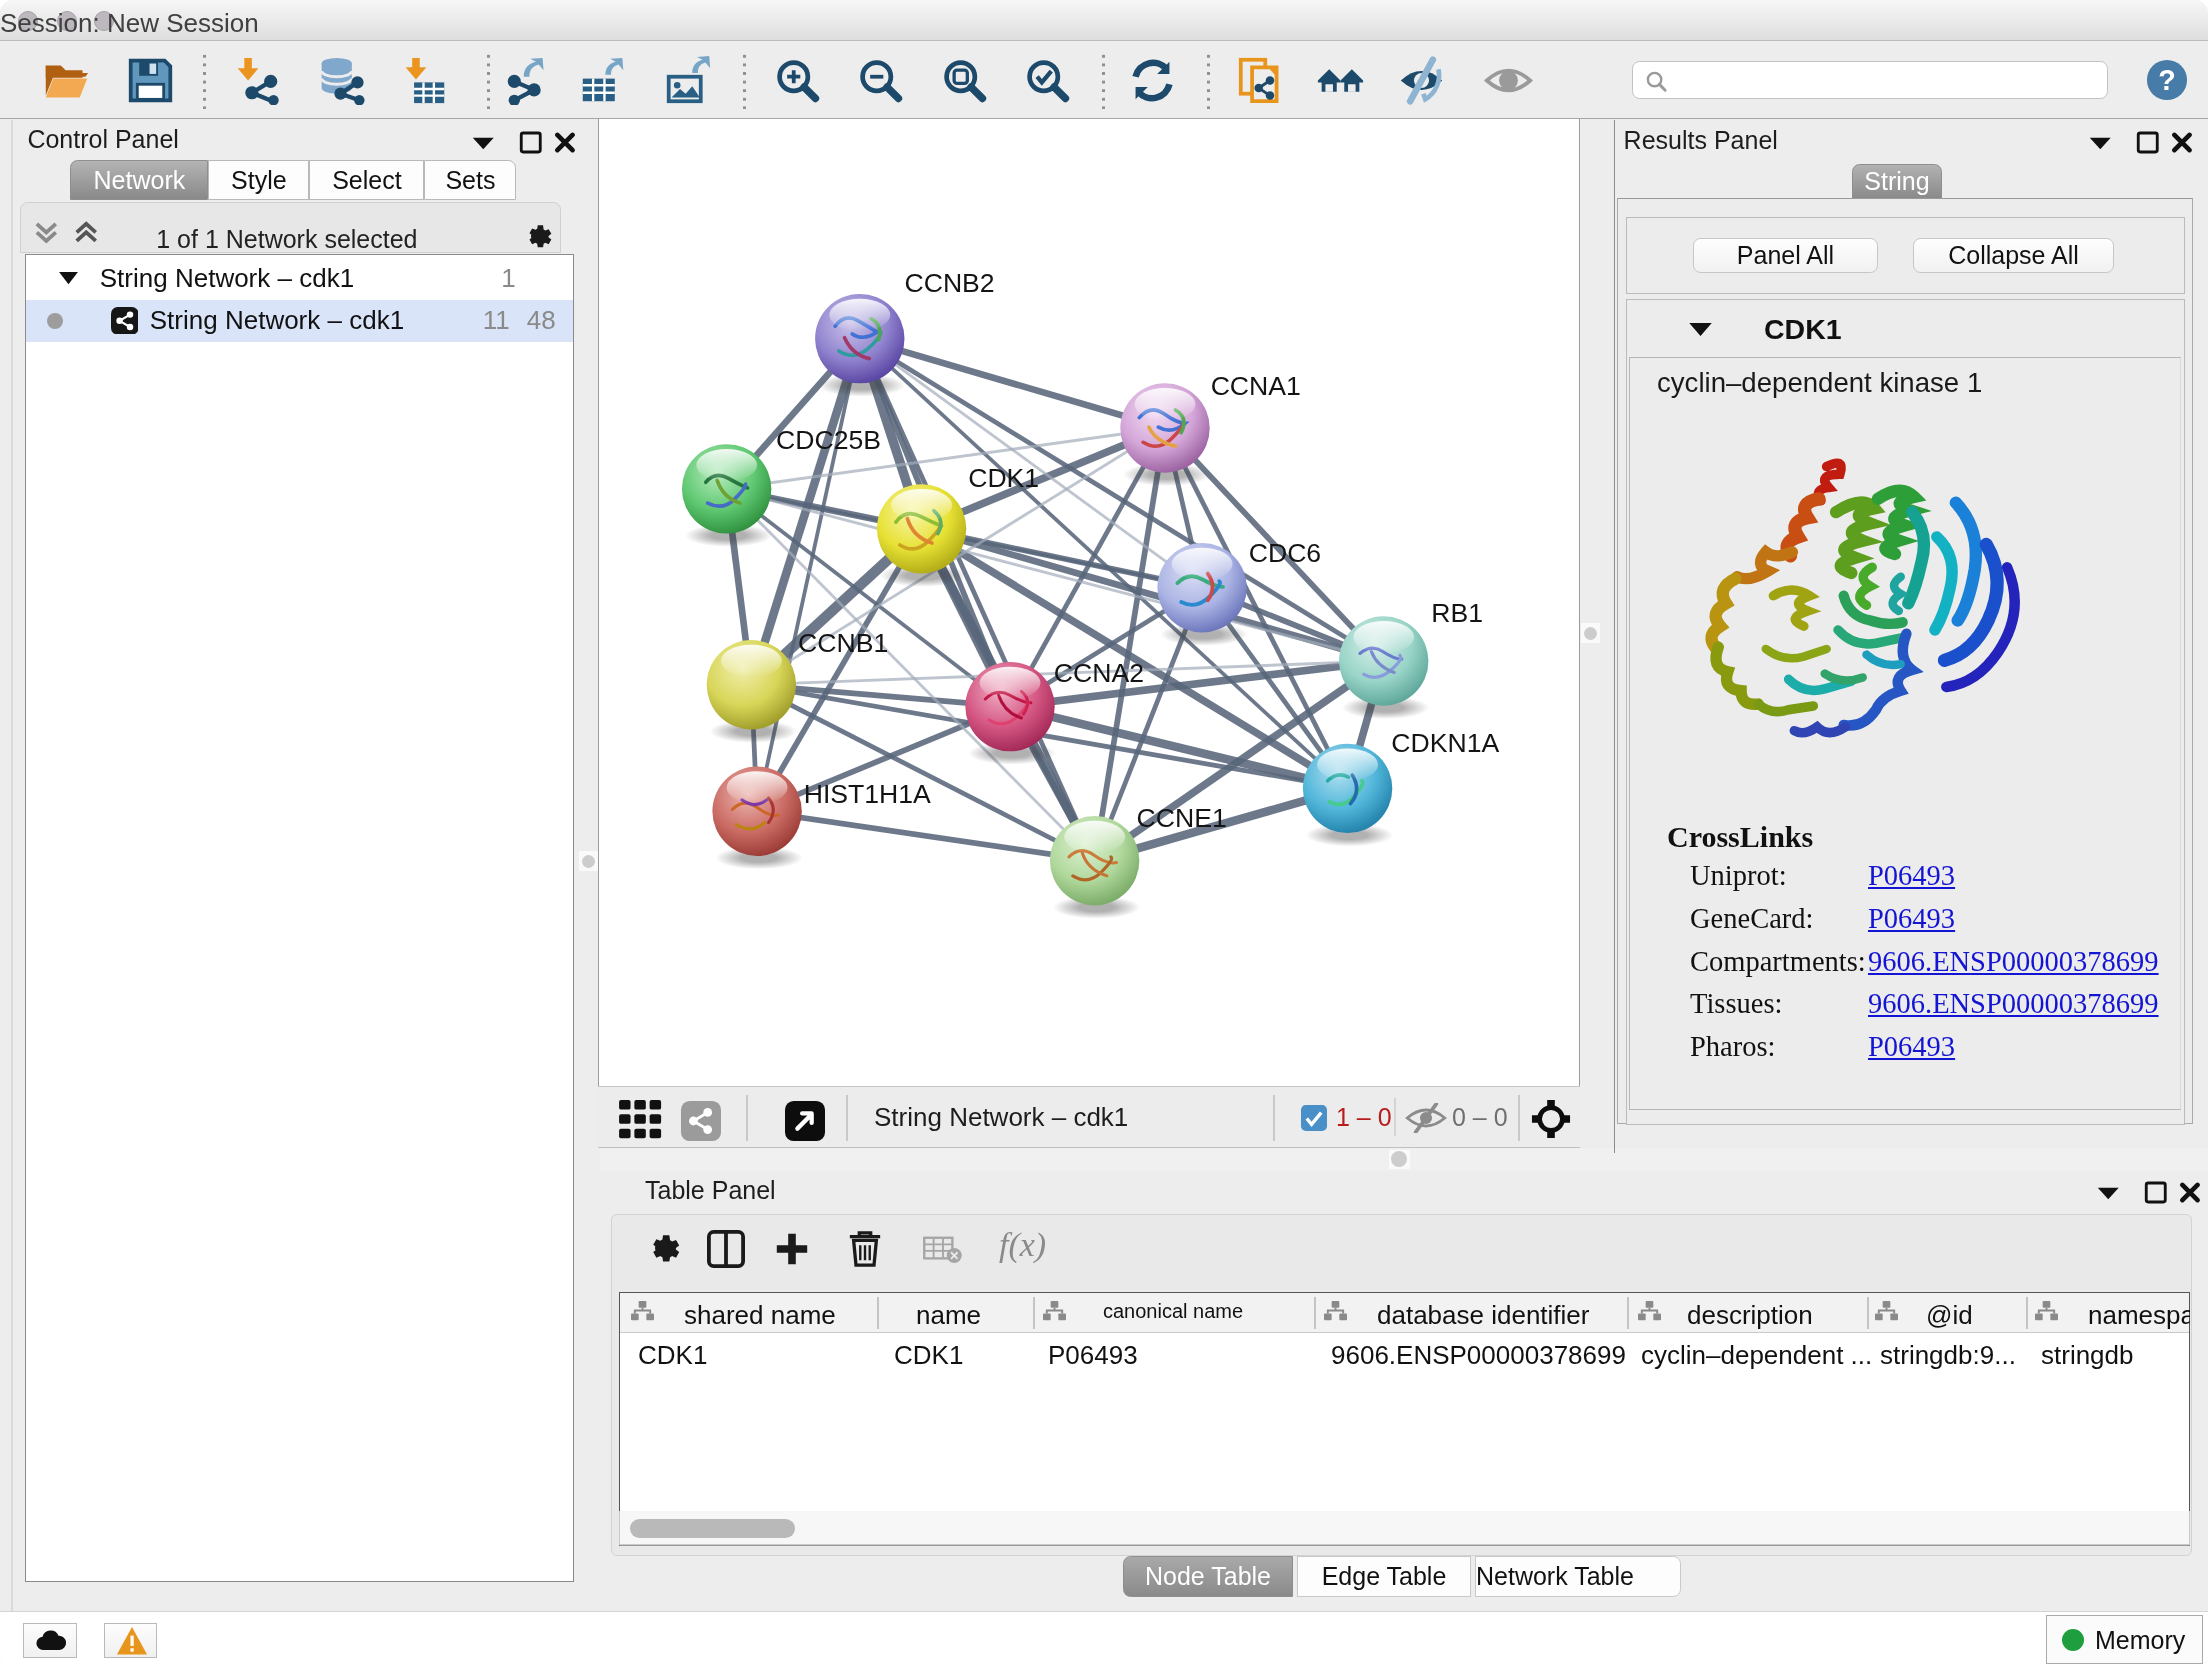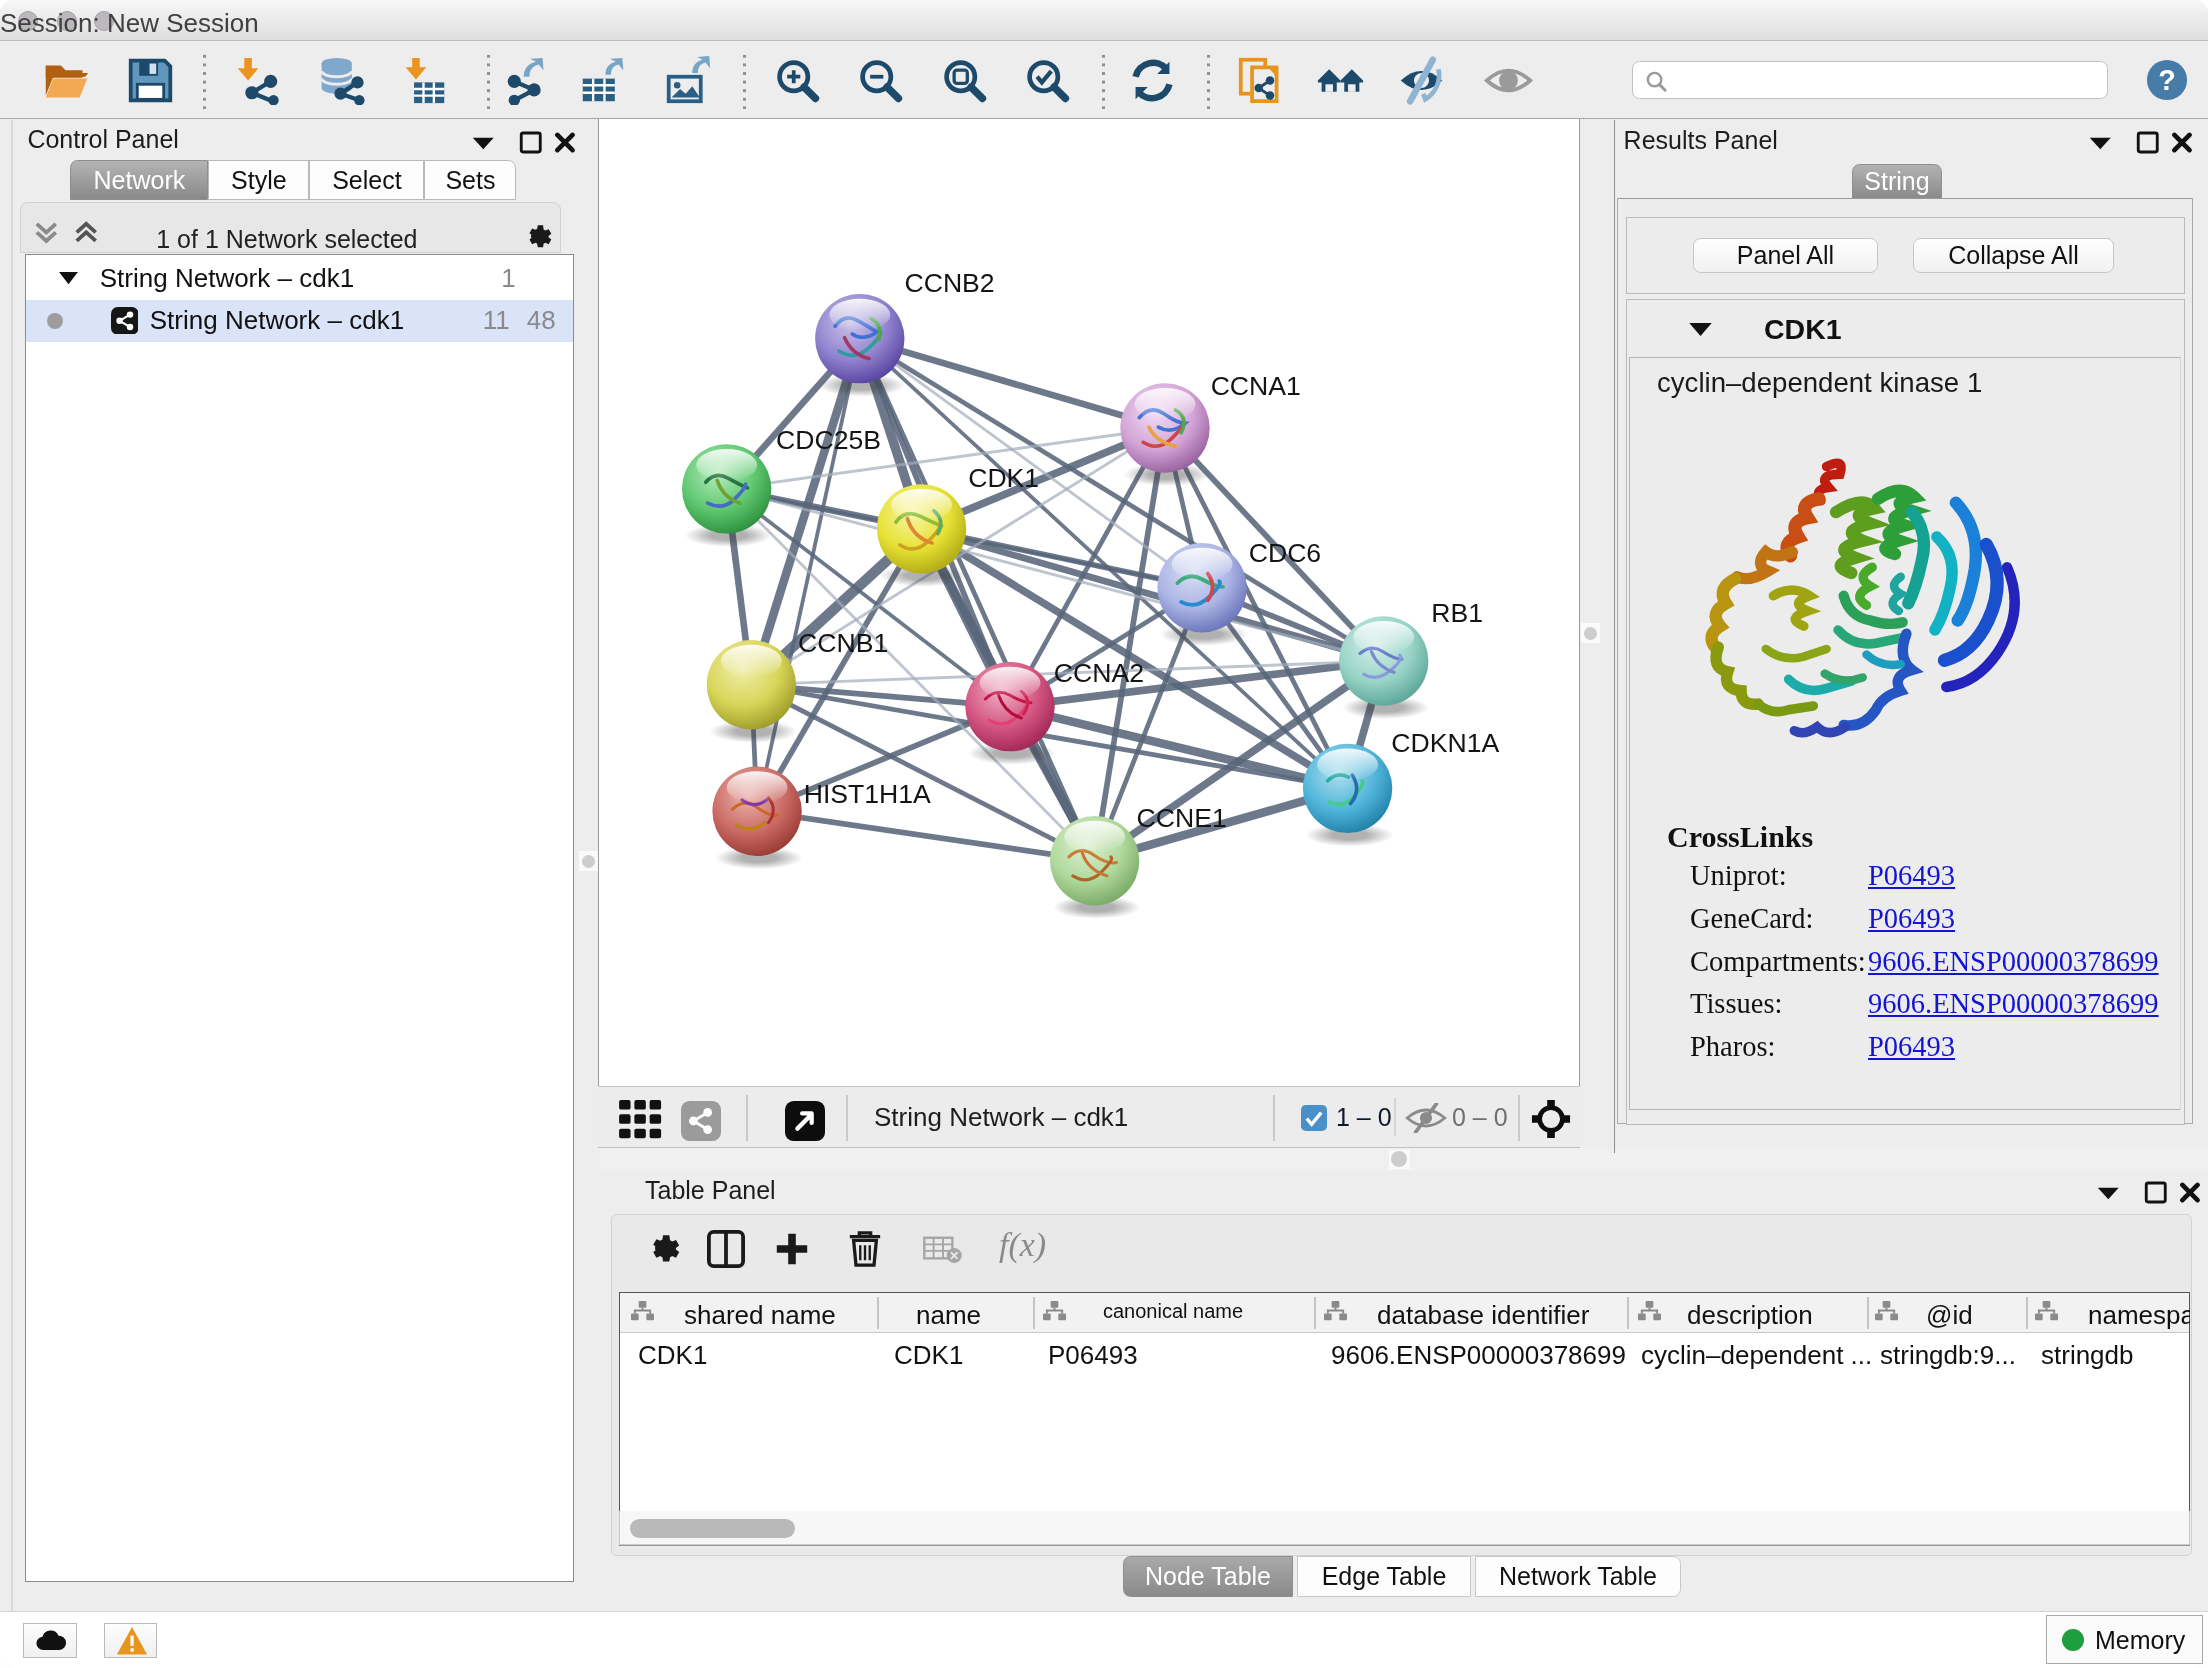--- a/index.html
+++ b/index.html
@@ -554,21 +554,21 @@
       <rect x="0" y="0" width="42" height="42" rx="9" fill="#0d0d0d"></rect>
       <path d="M13 29 L27 15 M18 13 h10 v10" stroke="#fff" stroke-width="4.5" fill="none" stroke-linecap="round" stroke-linejoin="round"></path>
     </svg>
     <div style="position:absolute;left:248px;top:7.6px;width:1.9px;height:46px;background:#c9c9c9"></div>
     <div style="position:absolute;left:276px;top:15px;font-size:26px;color:#1d1d1d">String Network – cdk1</div>
     <div style="position:absolute;left:675px;top:7.6px;width:1.9px;height:46px;background:#c9c9c9"></div>
     <svg style="position:absolute;left:703px;top:18px" width="26" height="26" viewBox="0 0 27 27">
       <rect x="0" y="0" width="27" height="27" rx="5" fill="#4a90c8"></rect>
       <path d="M6 14 l5 6 10 -12" stroke="#fff" stroke-width="3.5" fill="none"></path>
     </svg>
-    <div style="position:absolute;left:738px;top:16px;font-size:25px;color:#0f172a">1 – 0</div>
+    <div style="position:absolute;left:738px;top:16px;font-size:25px;color:#b91c1c">1 – 0</div>
     <div style="position:absolute;left:796px;top:11.4px;width:1.9px;height:38px;background:#d4d4d4"></div>
     <svg style="position:absolute;left:807px;top:16px" width="42" height="30" viewBox="0 0 44 32">
       <path d="M2 16 q20 -17 40 0 q-20 17 -40 0z" fill="none" stroke="#8b8b8b" stroke-width="3"></path>
       <circle cx="22" cy="16" r="6.5" fill="#8b8b8b"></circle>
       <path d="M33 1 L11 31" stroke="#8b8b8b" stroke-width="4" stroke-linecap="round"></path>
     </svg>
     <div style="position:absolute;left:854px;top:16px;font-size:25px;color:#6f6f6f">0 – 0</div>
     <div style="position:absolute;left:920px;top:7.6px;width:1.9px;height:46px;background:#c9c9c9"></div>
 
     <svg style="position:absolute;left:933px;top:12.4px" width="40" height="40" viewBox="0 0 42 42">
@@ -759,21 +759,21 @@
     <div style="position:absolute;left:731px;top:169px;font-size:26px;color:#111">9606.ENSP00000378699</div>
     <div style="position:absolute;left:1041px;top:169px;font-size:26px;color:#111">cyclin–dependent ...</div>
     <div style="position:absolute;left:1280px;top:169px;font-size:26px;color:#111">stringdb:9...</div>
     <div style="position:absolute;left:1441px;top:169px;font-size:26px;color:#111">stringdb</div>
 
     <div style="position:absolute;left:19px;top:340px;width:1571px;height:34px;background:#f7f7f7;border:1px solid #c9c9c9;border-top:none"></div>
     <div style="position:absolute;left:29.5px;top:348px;width:165px;height:19px;border-radius:9.5px;background:#b9b9b9"></div>
 
     <div style="position:absolute;left:523px;top:385px;width:170px;height:41px;background:linear-gradient(#a9a9a9,#8a8a8a);border:1px solid #8e8e8e;border-radius:7.6px 0 0 7.6px;color:#fff;font-size:25px;text-align:center;line-height:39px">Node Table</div>
     <div style="position:absolute;left:697px;top:385px;width:174px;height:41px;background:#fdfdfd;border:1px solid #c9c9c9;color:#111;font-size:25px;text-align:center;line-height:39px">Edge Table</div>
-    <div style="position:absolute;left:875px;top:385px;width:206px;height:41px;background:#fdfdfd;border:1px solid #c9c9c9;border-radius:0 7.6px 7.6px 0;color:#111;font-size:25px;text-align:center;line-height:39px">Network Table</div>
+    <div style="position:absolute;left:875px;top:385px;width:206px;height:41px;background:#fdfdfd;border:1px solid #c9c9c9;border-radius:0 7.6px 7.6px 0;color:#111;font-size:25px;line-height:39px">Network Table</div>
   </div>
   <div id="bottombar">
     <div style="position:absolute;left:23px;top:10.5px;width:54px;height:35px;background:linear-gradient(#fdfdfd,#f0f0f0);border:1px solid #b9b9b9">
       <svg style="position:absolute;left:11.4px;top:5.7px" width="32" height="23" viewBox="0 0 34 24">
         <path d="M9 22 a7 7 0 0 1 -1 -14 a9 9 0 0 1 17 -1 a6.5 6.5 0 0 1 1 15 z" fill="#111"></path>
         <circle cx="24" cy="14" r="6" fill="#111"></circle>
       </svg>
     </div>
     <div style="position:absolute;left:104px;top:10.5px;width:53px;height:35px;background:linear-gradient(#fdfdfd,#f0f0f0);border:1px solid #b9b9b9">
       <svg style="position:absolute;left:10.5px;top:2.9px" width="32" height="29.5" viewBox="0 0 34 31">

